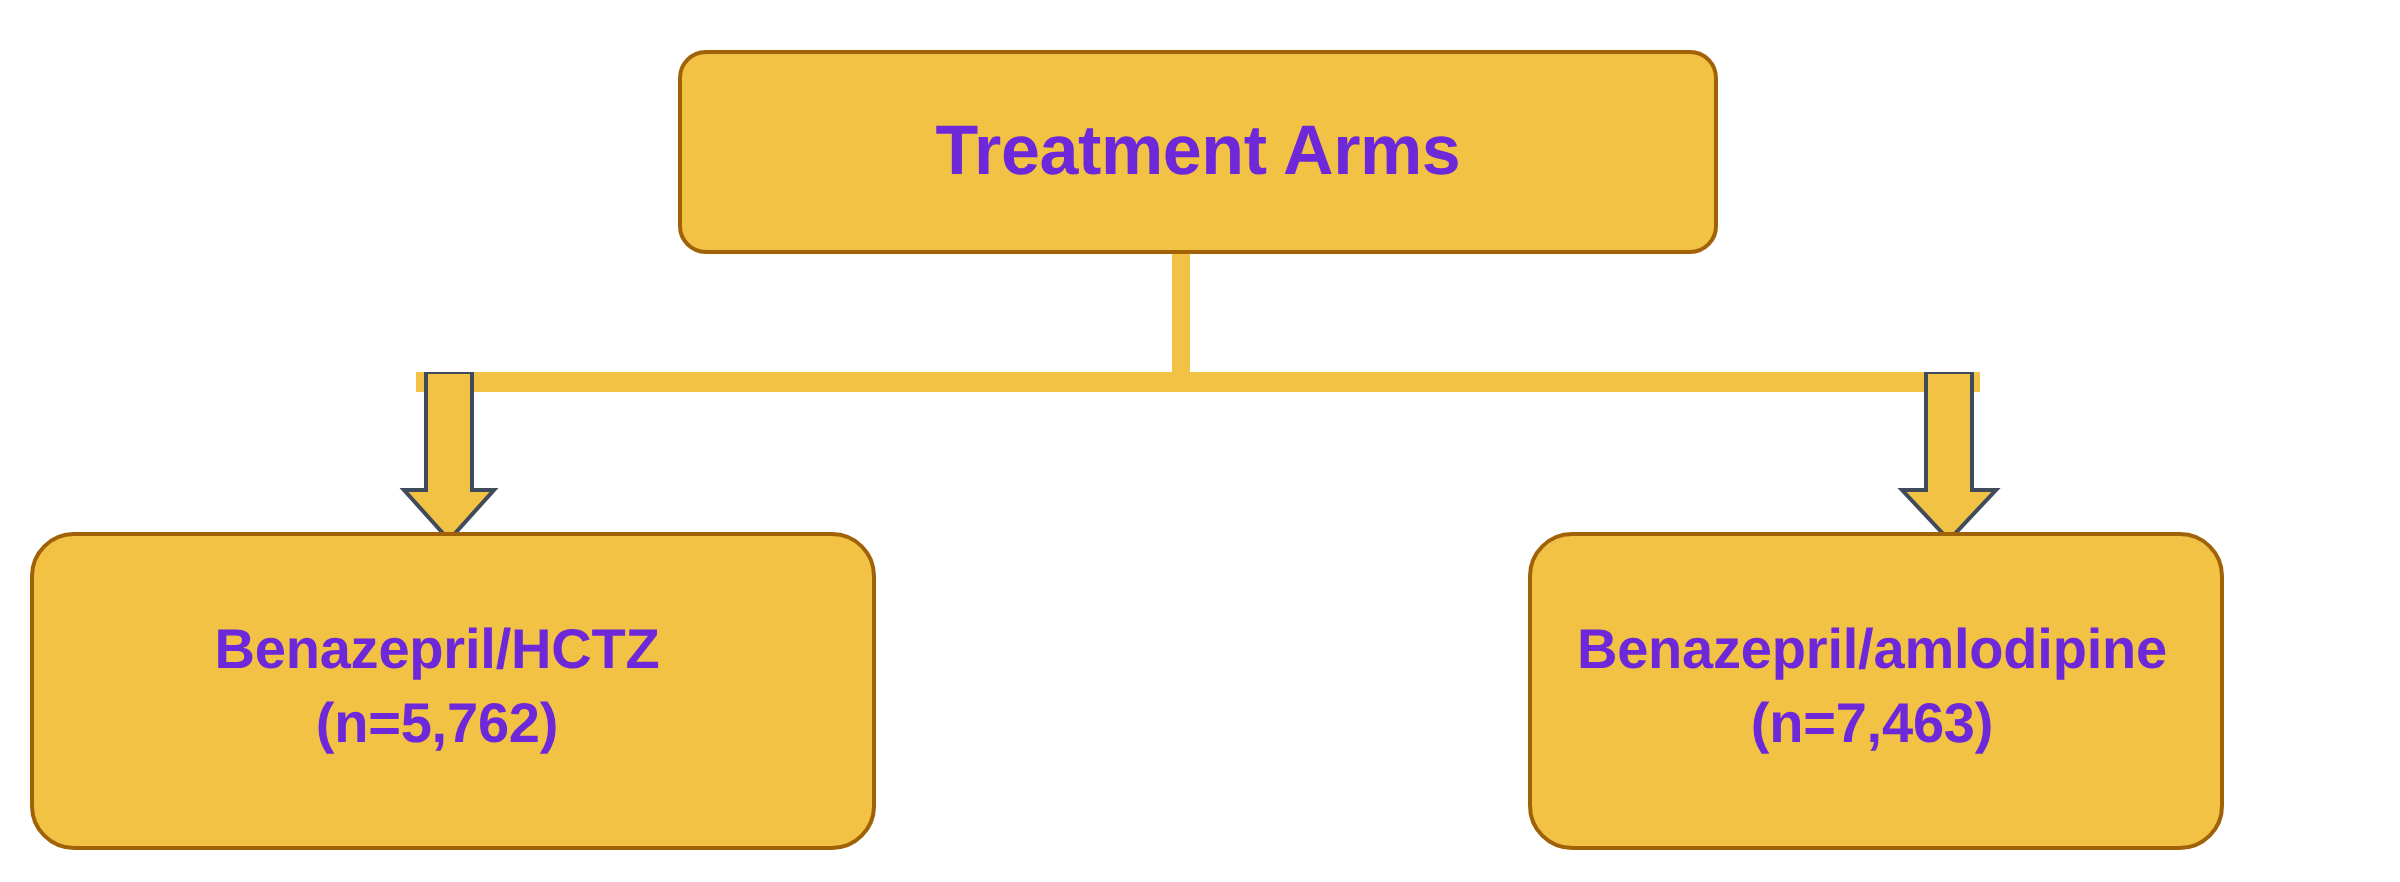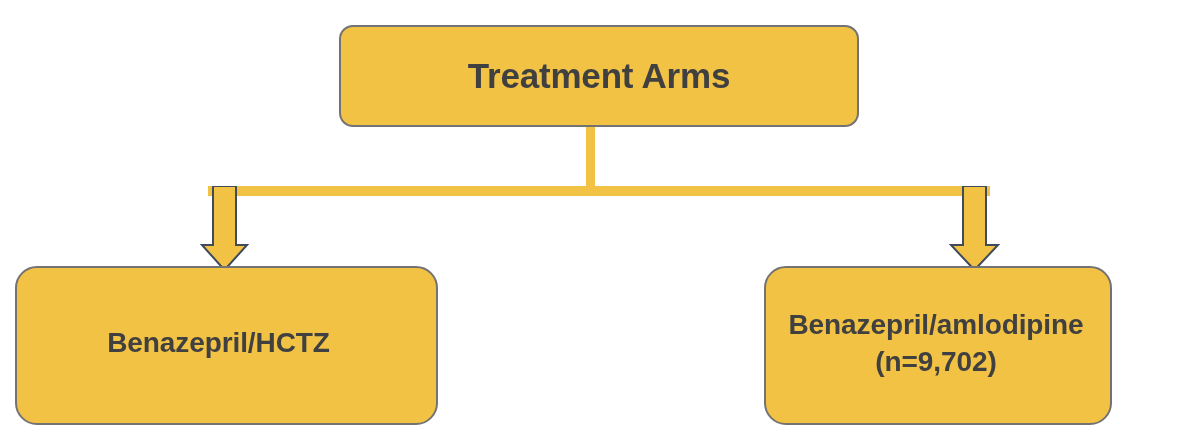--- a/index.html
+++ b/index.html
@@ -22,27 +22,27 @@
     left: 0;
     top: 0;
     width: 1200px;
     height: 441px;
     pointer-events: none;
   }
   .node {
     position: absolute;
     box-sizing: border-box;
     background: #F2C244;
-    border: 2px solid #737373;
+    border: 2px solid #a16207;
     border-radius: 16px;
     display: flex;
     align-items: center;
     justify-content: center;
     text-align: center;
-    color: #404040;
+    color: #6d28d9;
     font-weight: bold;
   }
   .node-root {
     left: 339px;
     top: 25px;
     width: 520px;
     height: 102px;
     border-radius: 14px;
     font-size: 35px;
     letter-spacing: -0.2px;
@@ -92,23 +92,24 @@
     <rect x="964" y="187" width="21" height="9" fill="#F2C244"></rect>
   </svg>
 
   <div class="node node-root">
     <span>Treatment Arms</span>
   </div>
 
   <div class="node node-leaf node-leaf-left">
     <span class="leaf-text">
       <span class="line1">Benazepril/HCTZ</span>
+      <span class="line2">(n=5,762)</span>
     </span>
   </div>
 
   <div class="node node-leaf node-leaf-right">
     <span class="leaf-text">
       <span class="line1">Benazepril/amlodipine</span>
-      <span class="line2">(n=9,702)</span>
+      <span class="line2">(n=7,463)</span>
     </span>
   </div>
 
 </div>
 
 </body></html>

